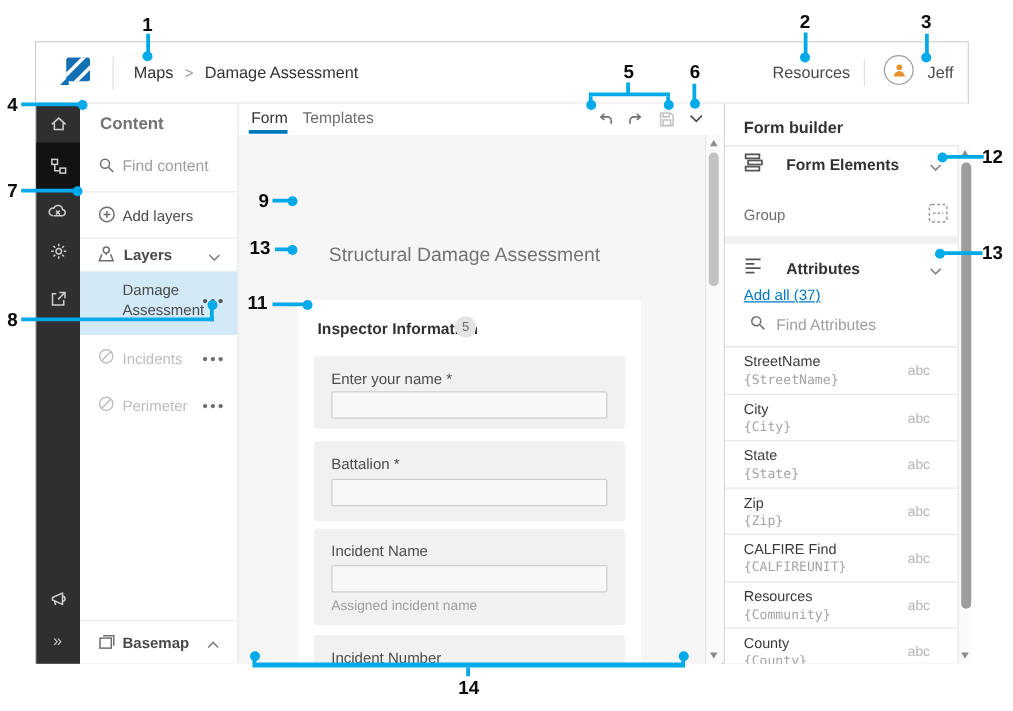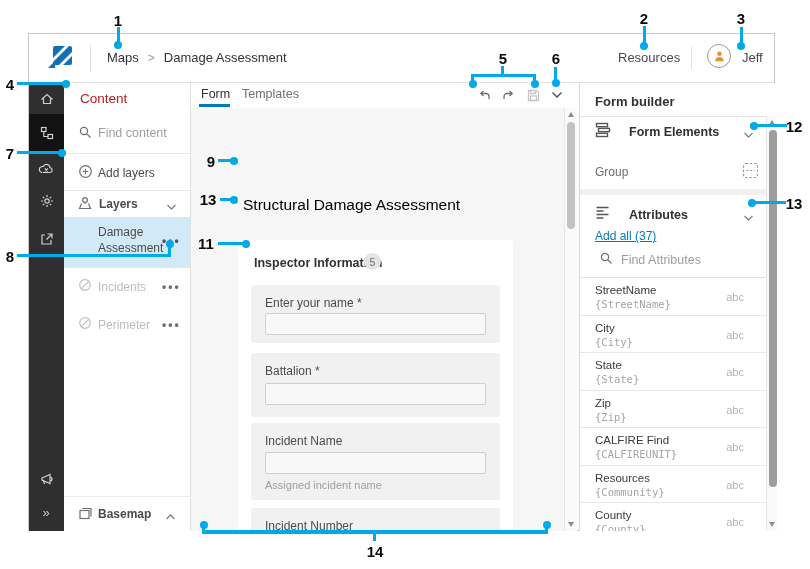--- a/index.html
+++ b/index.html
@@ -22,21 +22,21 @@
 
   
   #rail { position:absolute; left:0; top:49px; width:35px; height:448px; background:#2f2f2f; }
   .rail-btn { position:absolute; left:0; width:35px; height:32px; display:flex; align-items:center; justify-content:center; color:#cfcfcf; cursor:pointer; }
   .rail-btn.active { background:#121212; height:37px; }
   .rail-btn svg { stroke:#cfcfcf; fill:none; stroke-width:1.2; }
   #rail-collapse { font-size:13px; color:#c7c7c7; letter-spacing:1px; }
 
   
   #cpanel { position:absolute; left:35px; top:49px; width:127px; height:448px; background:#fff; border-right:1px solid #e0e0e0; }
-  #cpanel .heading { position:absolute; left:16px; top:8px; font-size:13.5px; font-weight:normal; color:#b91c1c; }
+  #cpanel .heading { position:absolute; left:16px; top:8px; font-size:13.5px; font-weight:bold; color:#737373; }
   .prow { position:absolute; left:0; width:126px; }
   .row-divider { position:absolute; left:0; width:126px; height:1px; background:#ebebeb; }
   .ic { position:absolute; color:#6e6e6e; }
   .ic svg { stroke:#6e6e6e; fill:none; stroke-width:1.2; }
   .ghost-ic svg { stroke:#c0c0c0; }
   .p-label { position:absolute; font-size:12px; color:#4a4a4a; }
   .placeholder { color:#9e9e9e; font-size:12.5px; }
   .semibold { font-weight:bold; color:#4a4a4a; }
   .muted { color:#bdbdbd; }
   #row-damage { position:absolute; left:0; top:134px; width:126px; height:51px; background:#d2e9f8; cursor:pointer; }
@@ -46,21 +46,21 @@
   
   #center { position:absolute; left:162px; top:49px; width:386px; height:448px; background:#fff; }
   #tabsrow { position:absolute; left:0; top:0; width:386px; height:25px; background:#fff; }
   .tab { position:absolute; top:4px; font-size:12.5px; cursor:pointer; }
   #tab-form { left:10px; color:#323232; }
   #tab-underline { position:absolute; left:8px; top:21px; width:31px; height:3px; background:#0079c1; }
   #tab-templates { left:51px; color:#6e6e6e; }
   .tool { position:absolute; top:3px; width:18px; height:18px; display:flex; align-items:center; justify-content:center; cursor:pointer; }
   .tool svg { fill:none; stroke-width:1.3; }
   #canvas { position:absolute; left:0; top:25px; width:373px; height:423px; background:#f6f6f6; overflow:hidden; }
-  #form-title { position:absolute; left:52px; top:88px; font-size:15.5px; color:#000000; }
+  #form-title { position:absolute; left:72px; top:88px; font-size:15.5px; color:#737373; }
   #gcard { position:absolute; left:47px; top:132px; width:275px; height:291px; background:#fff; border-radius:2px; overflow:hidden; }
   #gtitle { position:absolute; left:16px; top:16px; font-size:12.5px; font-weight:bold; color:#323232; }
   #gbadge { position:absolute; left:126px; top:13px; width:17px; height:17px; border-radius:50%; background:#e4e4e4; color:#6e6e6e; font-size:10.5px; display:flex; align-items:center; justify-content:center; }
   .fcard { position:absolute; left:13px; width:249px; background:#f1f1f1; border-radius:3px; cursor:pointer; }
   .fcard .flabel { position:absolute; left:14px; top:11px; font-size:12px; color:#4c4c4c; }
   .fcard .finput { position:absolute; left:14px; width:221px; height:22px; background:#f8f8f8; border:1px solid #cfcfcf; border-radius:2px; }
   .fcard .fhelp { position:absolute; left:14px; font-size:11px; color:#9e9e9e; }
   #f1 { top:45px;  height:58px; }
   #f2 { top:113px; height:64px; }
   #f3 { top:183px; height:77px; }

